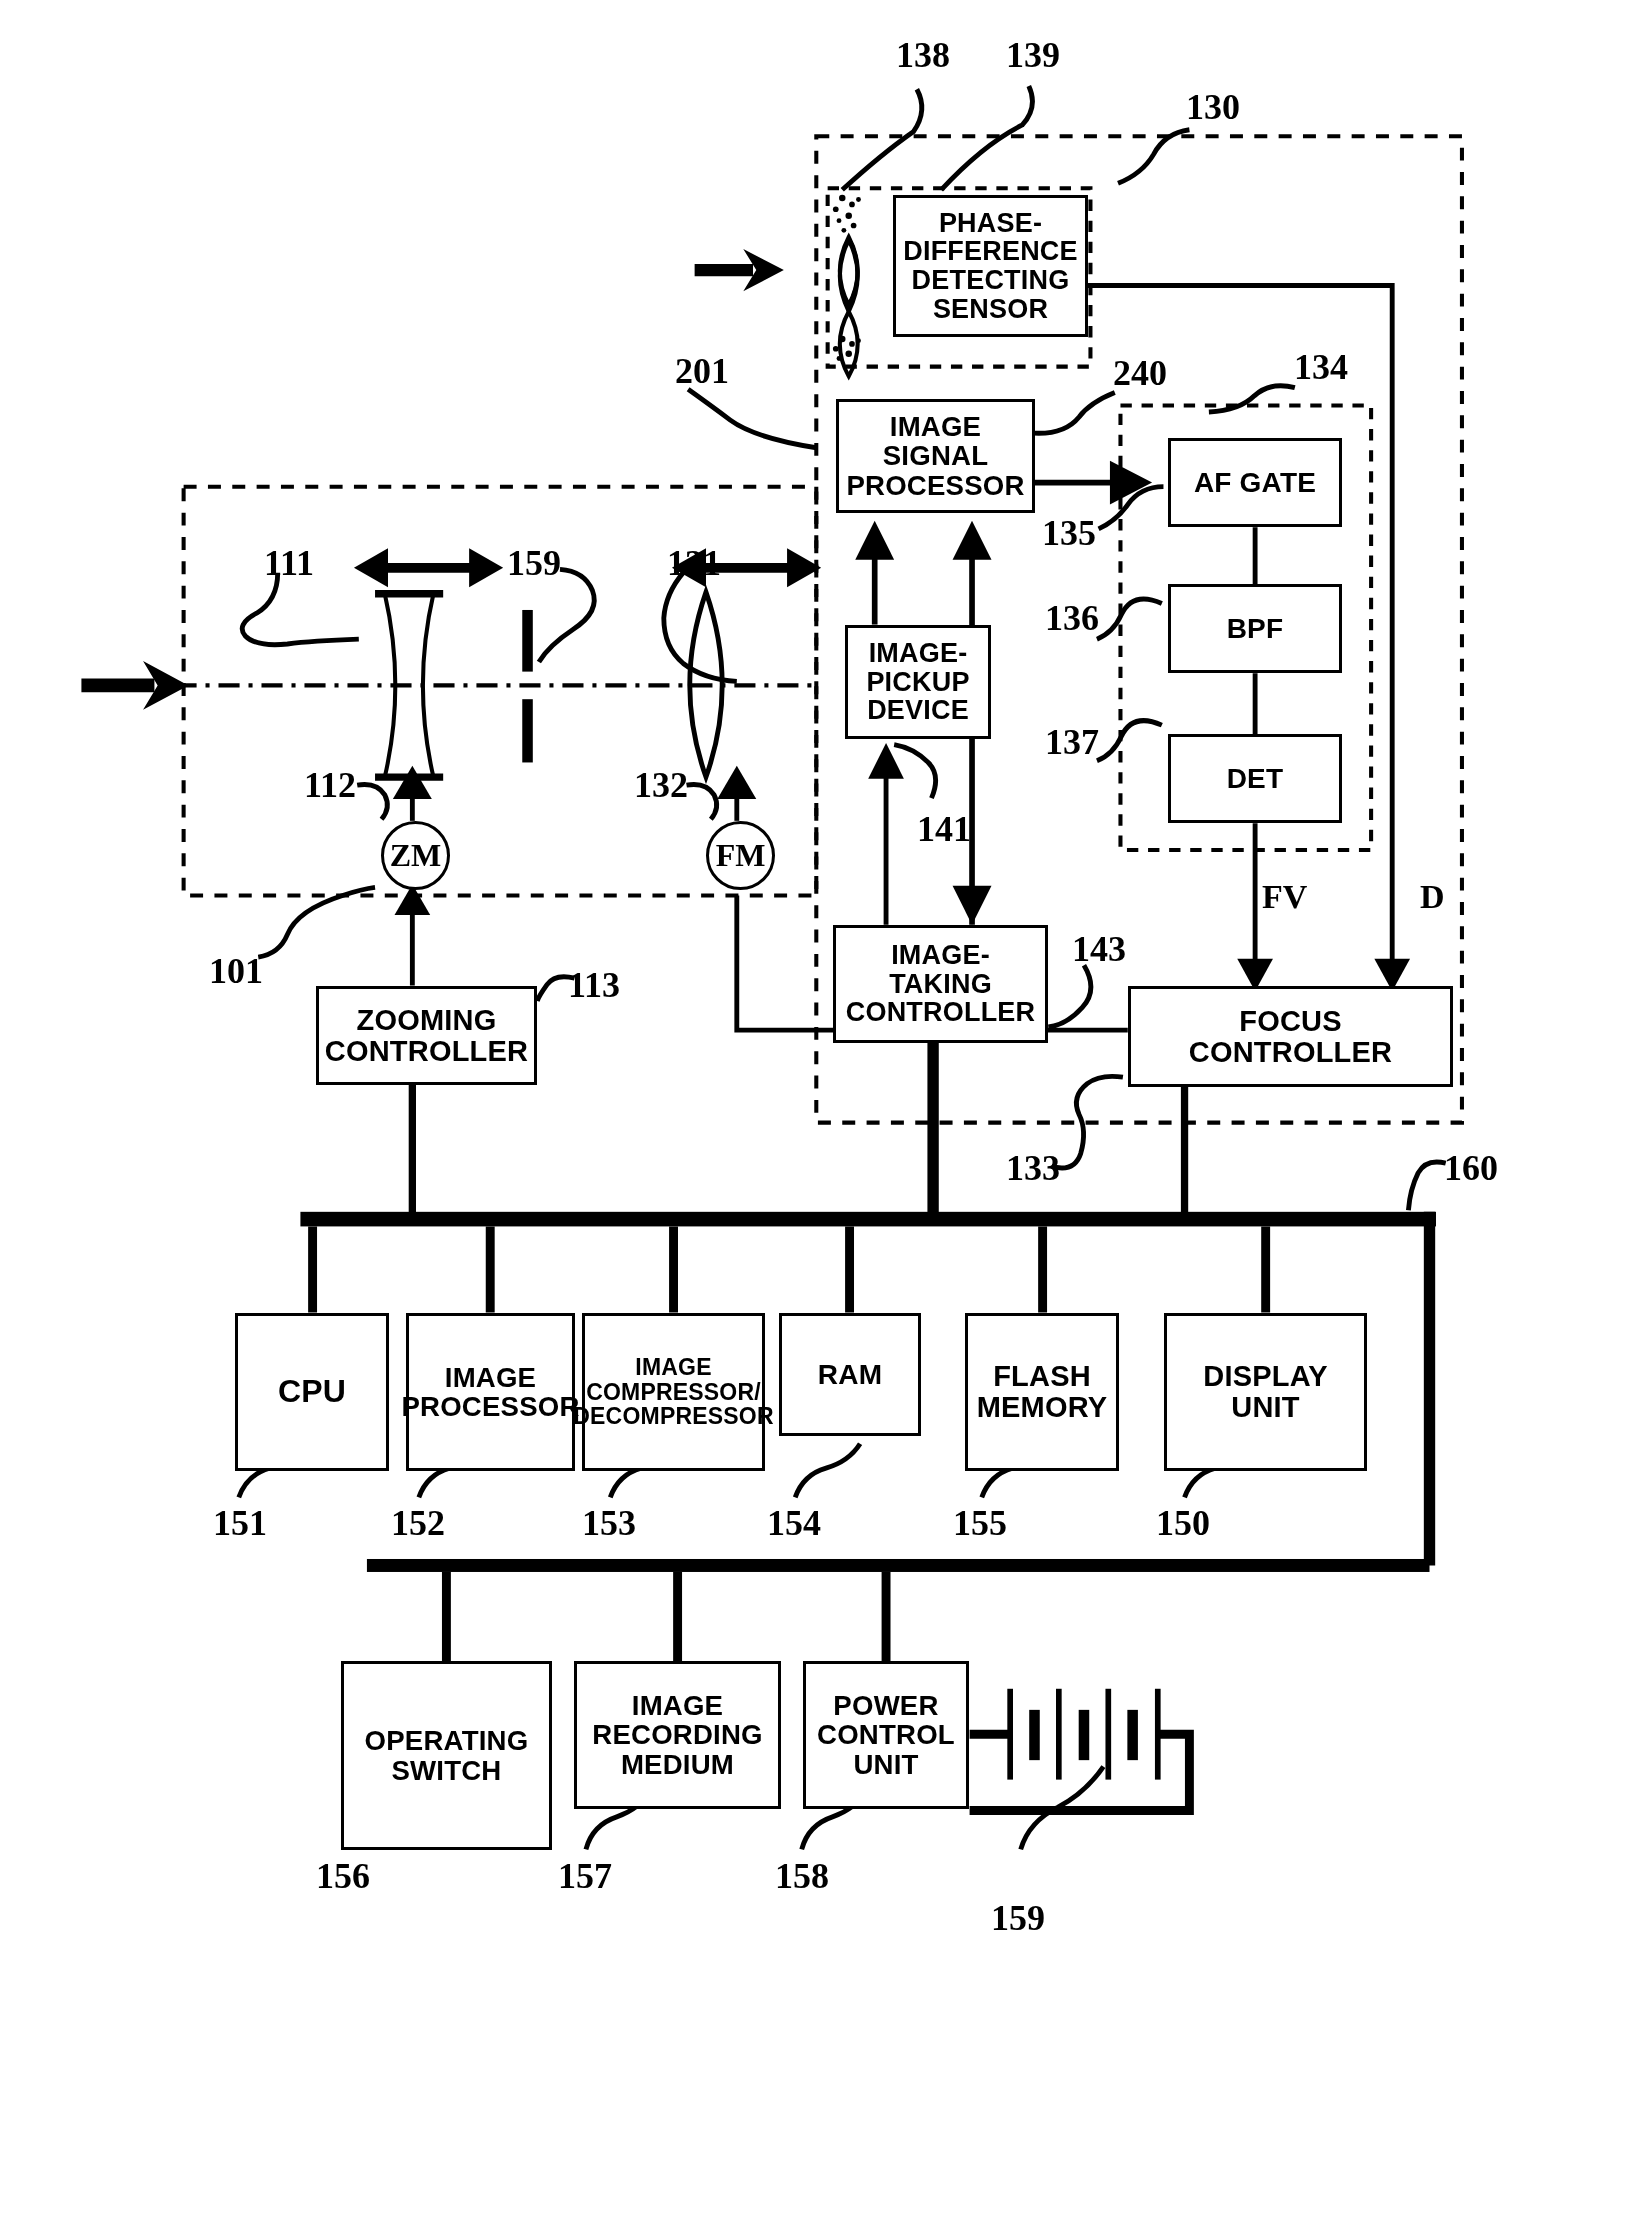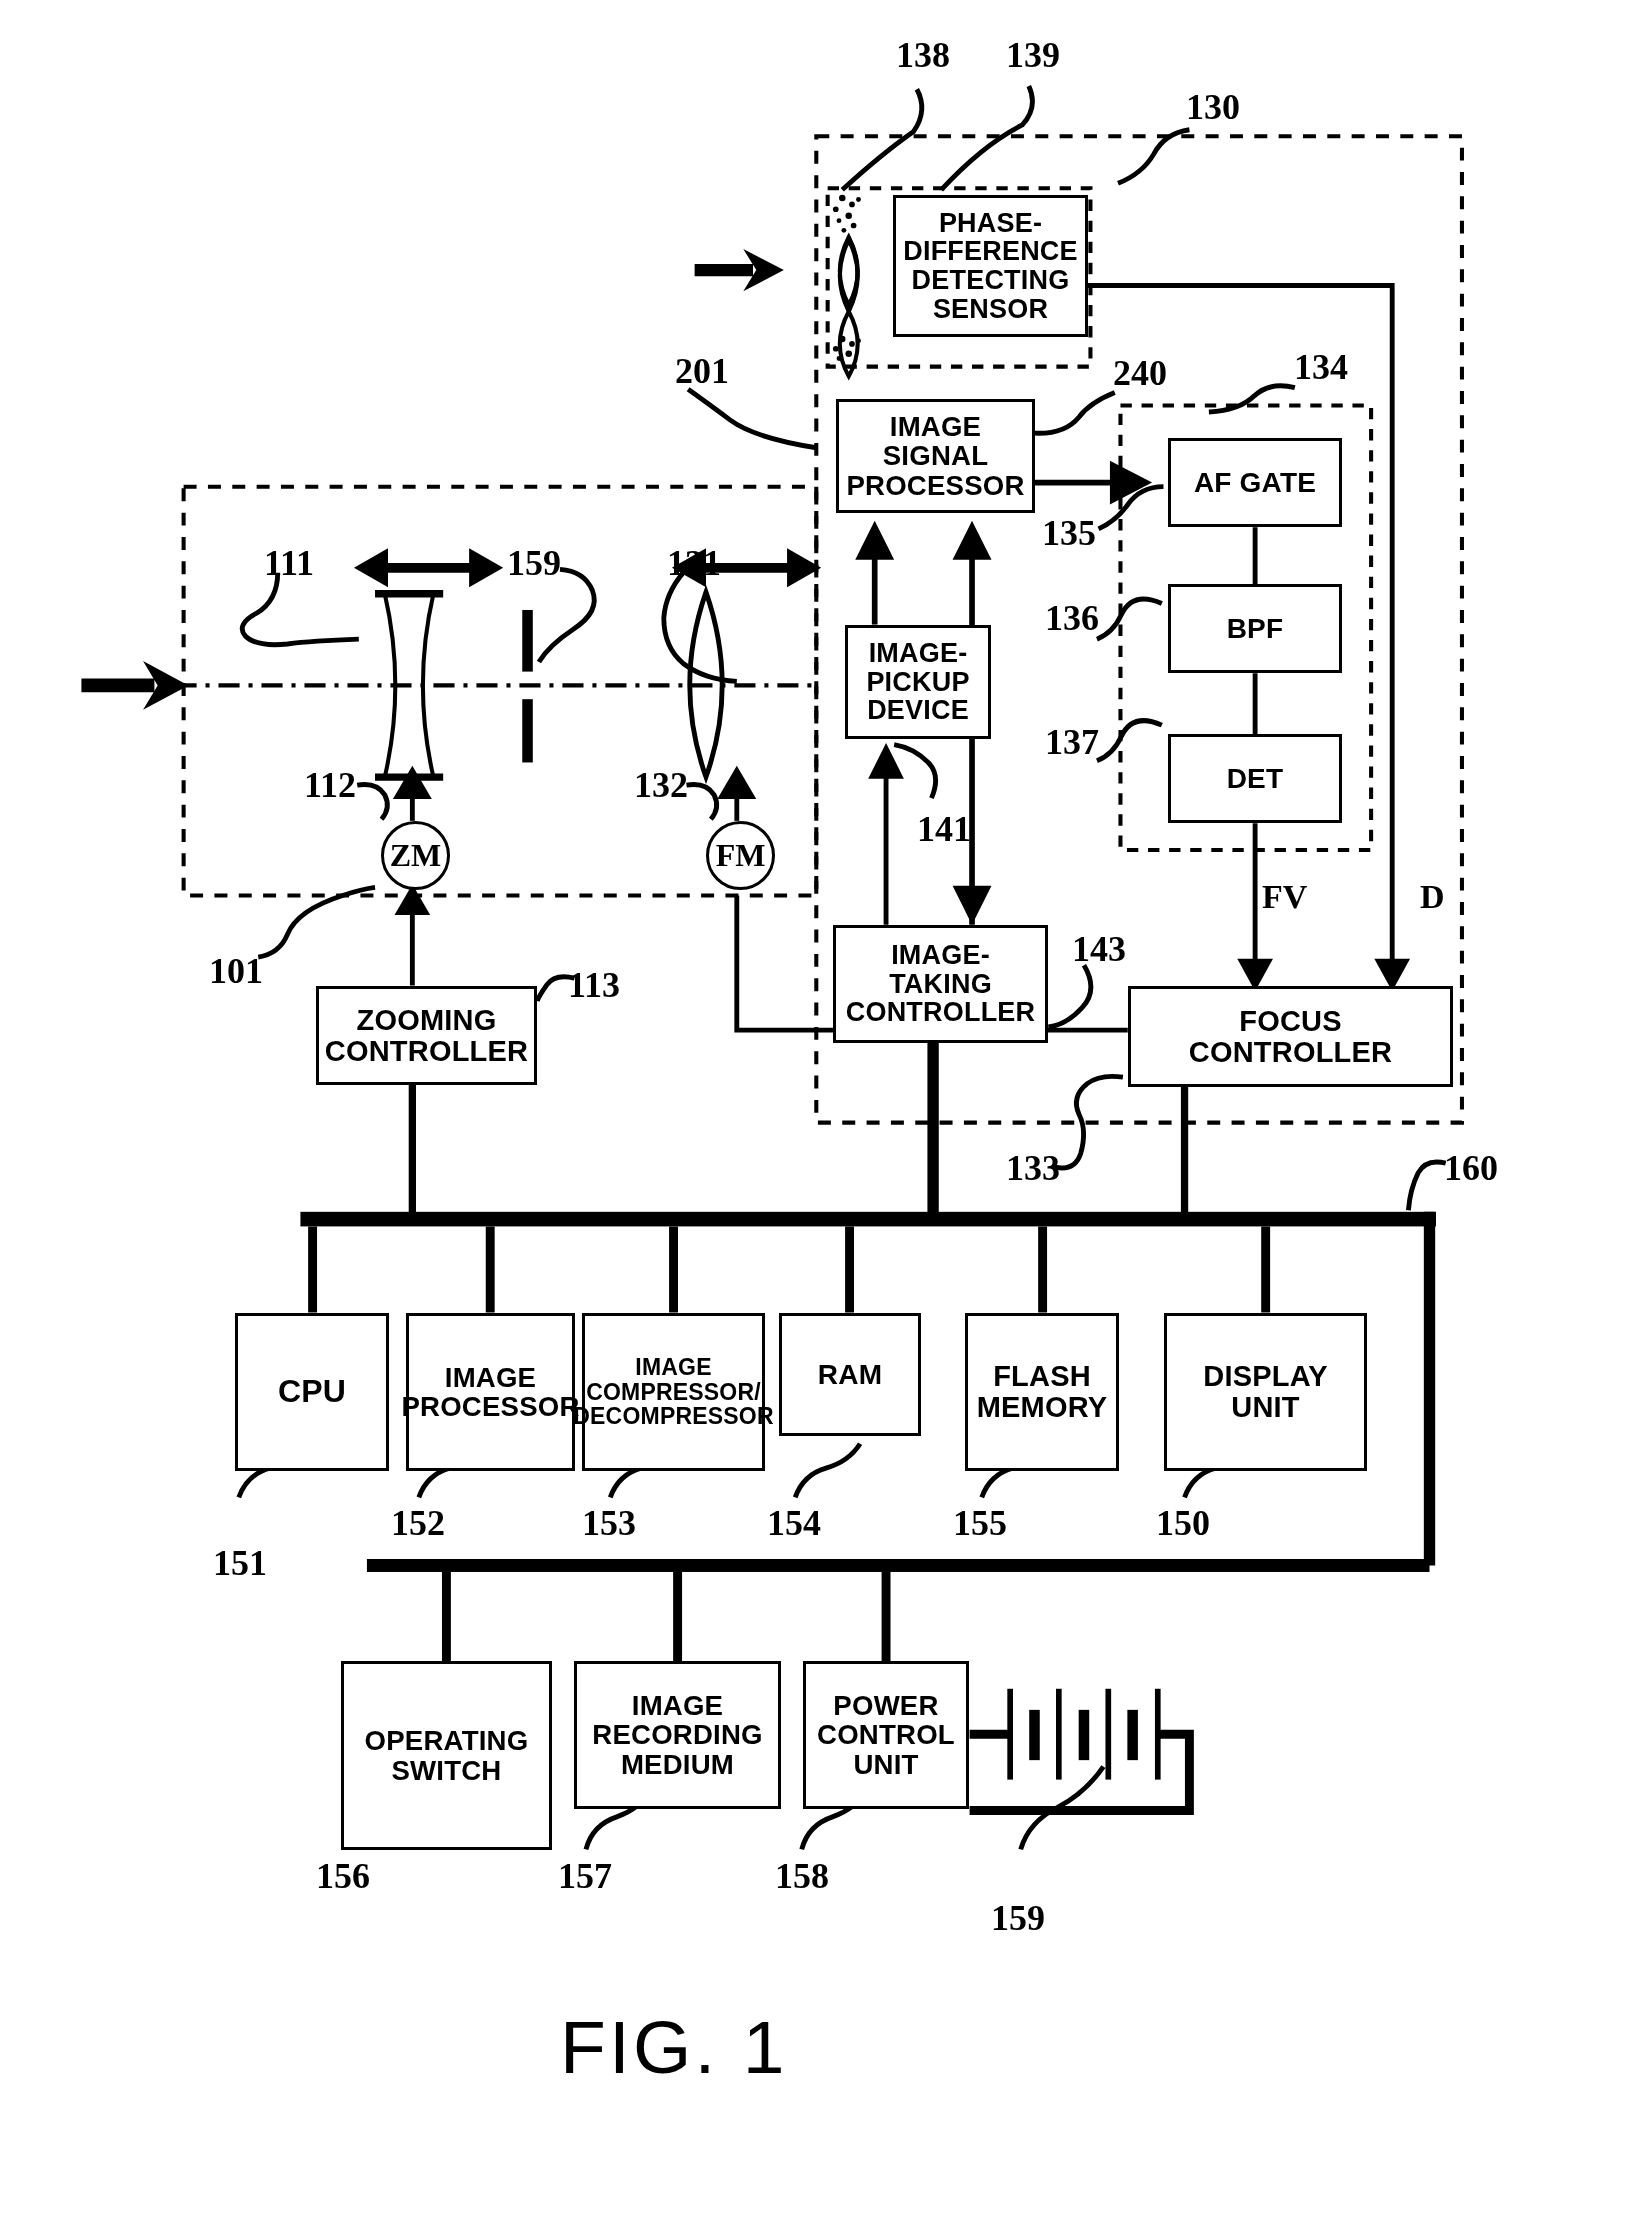--- a/index.html
+++ b/index.html
@@ -308,21 +308,21 @@
       <div class="ref" style="left: 507px; top: 545px;">159</div>
       <div class="ref" style="left: 667px; top: 545px;">131</div>
       <div class="ref" style="left: 304px; top: 767px;">112</div>
       <div class="ref" style="left: 634px; top: 767px;">132</div>
       <div class="ref" style="left: 917px; top: 811px;">141</div>
       <div class="ref" style="left: 568px; top: 967px;">113</div>
       <div class="ref" style="left: 209px; top: 953px;">101</div>
       <div class="ref" style="left: 1072px; top: 931px;">143</div>
       <div class="ref" style="left: 1006px; top: 1150px;">133</div>
       <div class="ref" style="left: 1444px; top: 1150px;">160</div>
-      <div class="ref" style="left: 213px; top: 1505px; margin-top: 40px;">151</div>
+      <div class="ref" style="left: 213px; top: 1505px;">151</div>
       <div class="ref" style="left: 391px; top: 1505px;">152</div>
       <div class="ref" style="left: 582px; top: 1505px;">153</div>
       <div class="ref" style="left: 767px; top: 1505px;">154</div>
       <div class="ref" style="left: 953px; top: 1505px;">155</div>
       <div class="ref" style="left: 1156px; top: 1505px;">150</div>
       <div class="ref" style="left: 316px; top: 1858px;">156</div>
       <div class="ref" style="left: 558px; top: 1858px;">157</div>
       <div class="ref" style="left: 775px; top: 1858px;">158</div>
       <div class="ref" style="left: 991px; top: 1858px; margin-top: 42px;">159</div>
     </div>
@@ -349,15 +349,14 @@
         <circle cx="1034" cy="442" r="3"></circle>
     </g>
     <g fill="none" stroke="#000" stroke-width="5">
       <path d="M1046 292 q22 42 0 84 q-22 -42 0 -84 Z"></path>
       <path d="M1046 378 q22 -42 0 -84"></path>
       <path d="M1046 296 q-22 44 0 88 q22 -44 0 -88 Z"></path>
       <path d="M1046 384 q22 40 0 80 q-22 -40 0 -80 Z"></path>
     </g>
   </svg>
 
-  <div class="figcap" style="left:560px;top:2004px;">FIG. 1</div>
 </div>
 
 
 </body></html>

